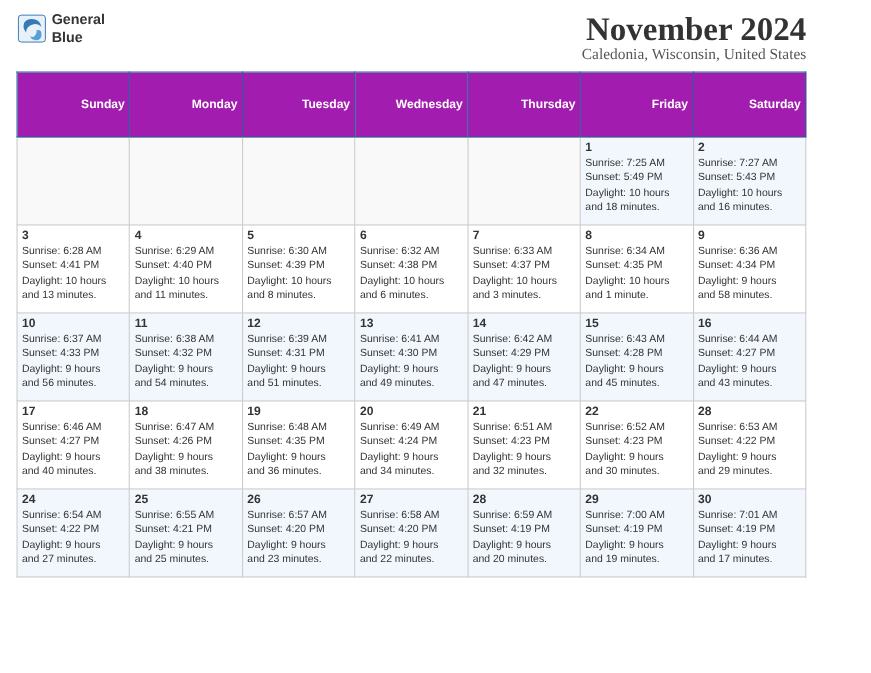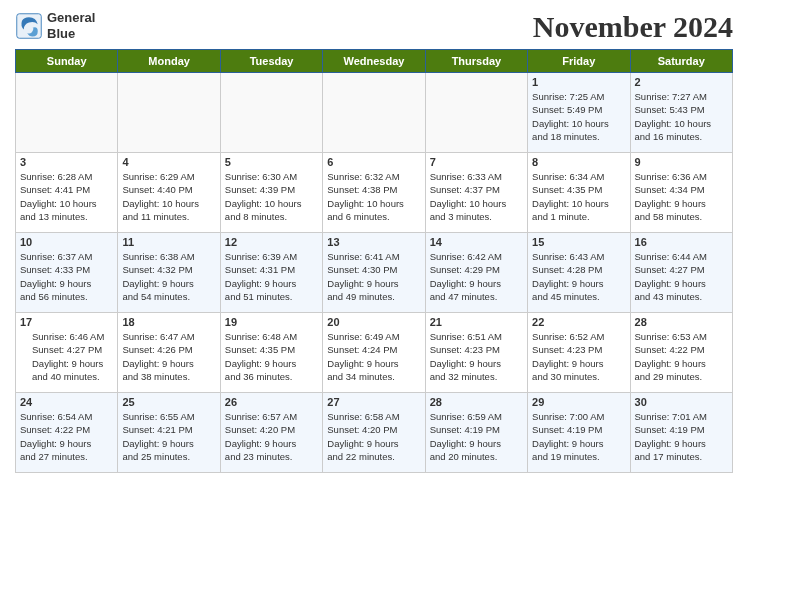--- a/index.html
+++ b/index.html
@@ -48,24 +48,24 @@
     .location-title {
       font-size: 14px;
       color: #555;
     }
     .calendar-table {
       width: 100%;
       border-collapse: collapse;
       font-size: 10px;
     }
     .calendar-table thead th {
-      background-color: #4d7c0f;
+      background-color: #a21caf;
       color: #fff;
-      padding: 5px 4px;
-      text-align: center;
+      padding: 23px 4px;
+      text-align: right;
       font-size: 11px;
       border: 1px solid #2a6099;
     }
     .calendar-table tbody td {
       border: 1px solid #ccc;
       vertical-align: top;
       padding: 3px 4px;
       height: 80px;
       width: calc(100% / 7);
     }
@@ -102,20 +102,21 @@
         <path d="M16 6 Q24 6 26 14 Q22 10 16 12 Q10 14 10 20 Q6 16 8 10 Q10 6 16 6Z" fill="#3579b8"></path>
         <path d="M20 18 Q26 16 26 22 Q26 28 20 28 Q16 28 14 24 Q18 26 20 22 Q22 18 20 18Z" fill="#5a9fd4"></path>
       </svg>
       <div class="logo-text">
         <div>General</div>
         <div>Blue</div>
       </div>
     </div>
     <div class="title-block">
       <div class="month-title">November 2024</div>
+      <div class="location-title">Caledonia, Wisconsin, United States</div>
     </div>
   </div>
 
   <table class="calendar-table">
     <thead>
       <tr>
       <th>Sunday</th>
           <th>Monday</th>
           <th>Tuesday</th>
           <th>Wednesday</th>
@@ -244,21 +245,21 @@
             <span class="day-number">16</span>
             <div class="day-info" style="white-space: pre-line;">Sunrise: 6:44 AM
 Sunset: 4:27 PM
 Daylight: 9 hours
 and 43 minutes.</div>
           </td>
         </tr>
         <tr>
           <td>
             <span class="day-number">17</span>
-            <div class="day-info" style="white-space: pre-line; margin-left: 12px;">Sunrise: 6:46 AM
+            <div class="day-info" style="white-space: pre-line;">Sunrise: 6:46 AM
 Sunset: 4:27 PM
 Daylight: 9 hours
 and 40 minutes.</div>
           </td>
           <td>
             <span class="day-number">18</span>
             <div class="day-info" style="white-space: pre-line;">Sunrise: 6:47 AM
 Sunset: 4:26 PM
 Daylight: 9 hours
 and 38 minutes.</div>

